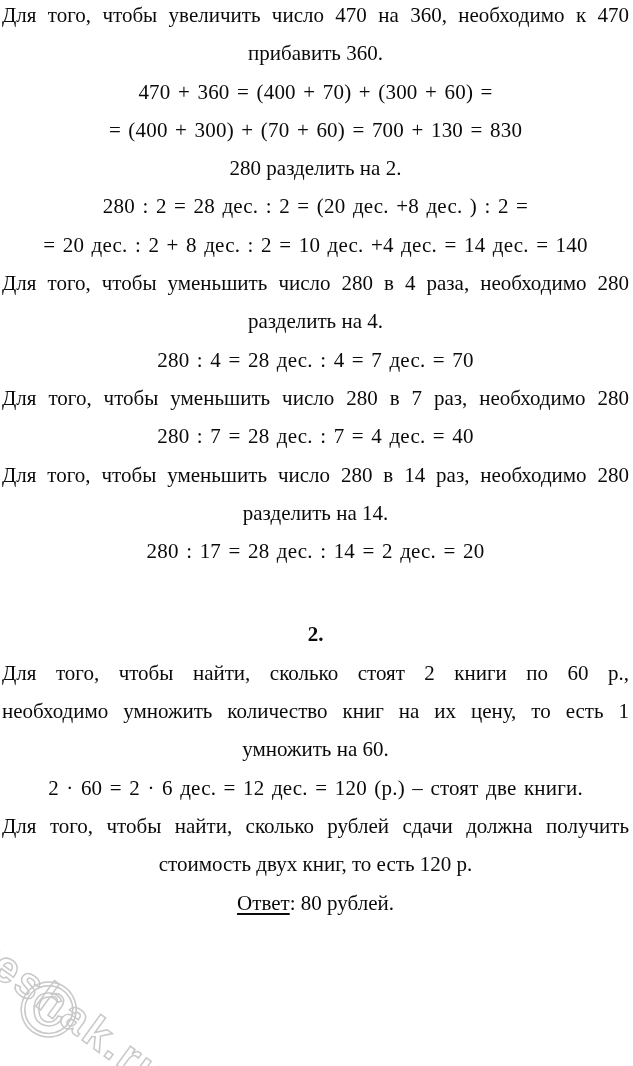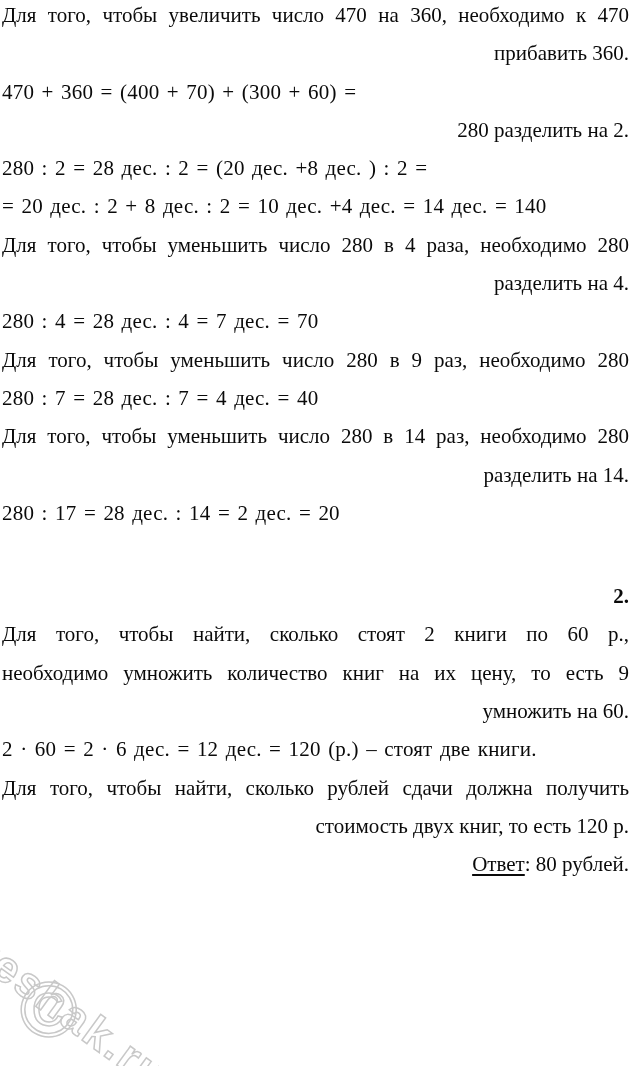--- a/index.html
+++ b/index.html
@@ -23,24 +23,24 @@
     font-size: 21px;
     line-height: 38.3px;
   }
   .line { min-height: 38.3px; }
   
   .j {
     text-align: justify;
     text-align-last: justify;
   }
   
-  .l { text-align: right; }
+  .l { text-align: center; }
   
   .m {
-    text-align: left;
+    text-align: center;
     letter-spacing: 0.2px;
     word-spacing: 2px;
   }
   .heading {
     font-weight: bold;
   }
   .spacer { height: 45px; }
   .u {
     text-decoration: underline;
     text-decoration-thickness: 1.5px;
@@ -84,38 +84,39 @@
 
 <div class="watermark">
   <span class="wm-copy">©</span>
   <span class="wm-text">reshak.ru</span>
 </div>
 
 <div class="doc">
   <div class="line j">Для того, чтобы увеличить число 470 на 360, необходимо к 470</div>
   <div class="line l">прибавить 360.</div>
   <div class="line m">470 + 360 = (400 + 70) + (300 + 60) =</div>
+  <div class="line m">= (400 + 300) + (70 + 60) = 700 + 130 = 830</div>
   <div class="line l">280 разделить на 2.</div>
   <div class="line m">280 : 2 = 28 дес. : 2 = (20 дес. +8 дес. ) : 2 =</div>
   <div class="line m">= 20 дес. : 2 + 8 дес. : 2 = 10 дес. +4 дес. = 14 дес. = 140</div>
   <div class="line j">Для того, чтобы уменьшить число 280 в 4 раза, необходимо 280</div>
   <div class="line l">разделить на 4.</div>
   <div class="line m">280 : 4 = 28 дес. : 4 = 7 дес. = 70</div>
-  <div class="line j">Для того, чтобы уменьшить число 280 в 9 раз, необходимо 280</div>
+  <div class="line j">Для того, чтобы уменьшить число 280 в 7 раз, необходимо 280</div>
   <div class="line m">280 : 7 = 28 дес. : 7 = 4 дес. = 40</div>
   <div class="line j">Для того, чтобы уменьшить число 280 в 14 раз, необходимо 280</div>
   <div class="line l">разделить на 14.</div>
   <div class="line m">280 : 17 = 28 дес. : 14 = 2 дес. = 20</div>
 
   <div class="spacer"></div>
 
   <div class="line l heading">2.</div>
 
   <div class="line j">Для того, чтобы найти, сколько стоят 2 книги по 60 р.,</div>
-  <div class="line j">необходимо умножить количество книг на их цену, то есть 9</div>
+  <div class="line j">необходимо умножить количество книг на их цену, то есть 1</div>
   <div class="line l">умножить на 60.</div>
   <div class="line m">2 · 60 = 2 · 6 дес. = 12 дес. = 120 (р.) – стоят две книги.</div>
   <div class="line j">Для того, чтобы найти, сколько рублей сдачи должна получить</div>
   <div class="line l">стоимость двух книг, то есть 120 р.</div>
 
   <div class="line l">
     <span class="u">Ответ</span><span>: 80 рублей.</span>
   </div>
 </div>
 

